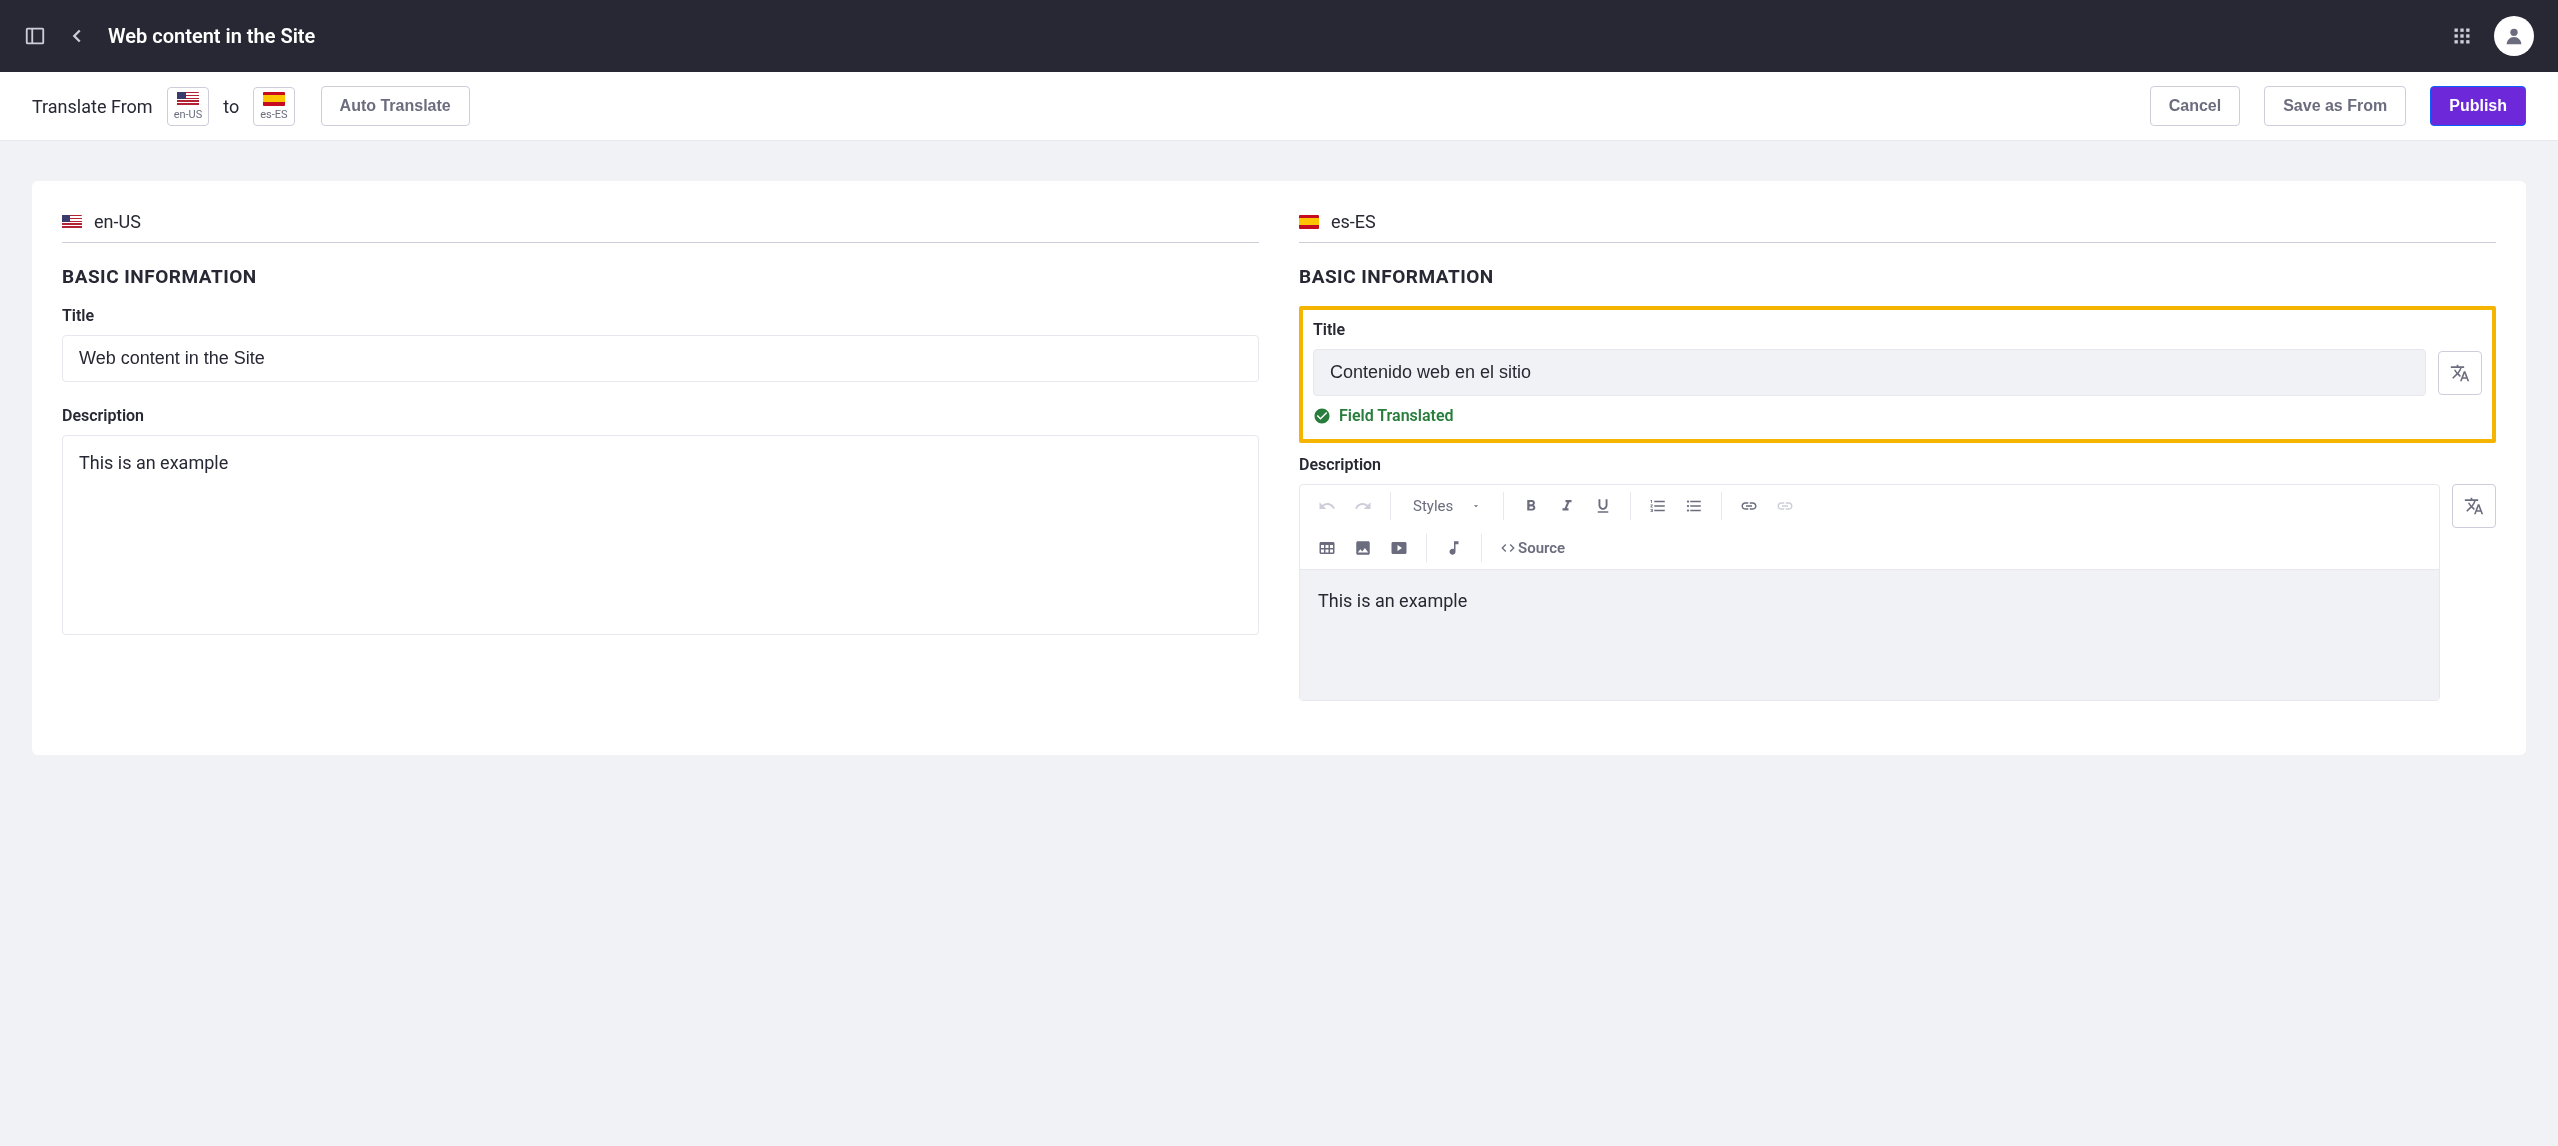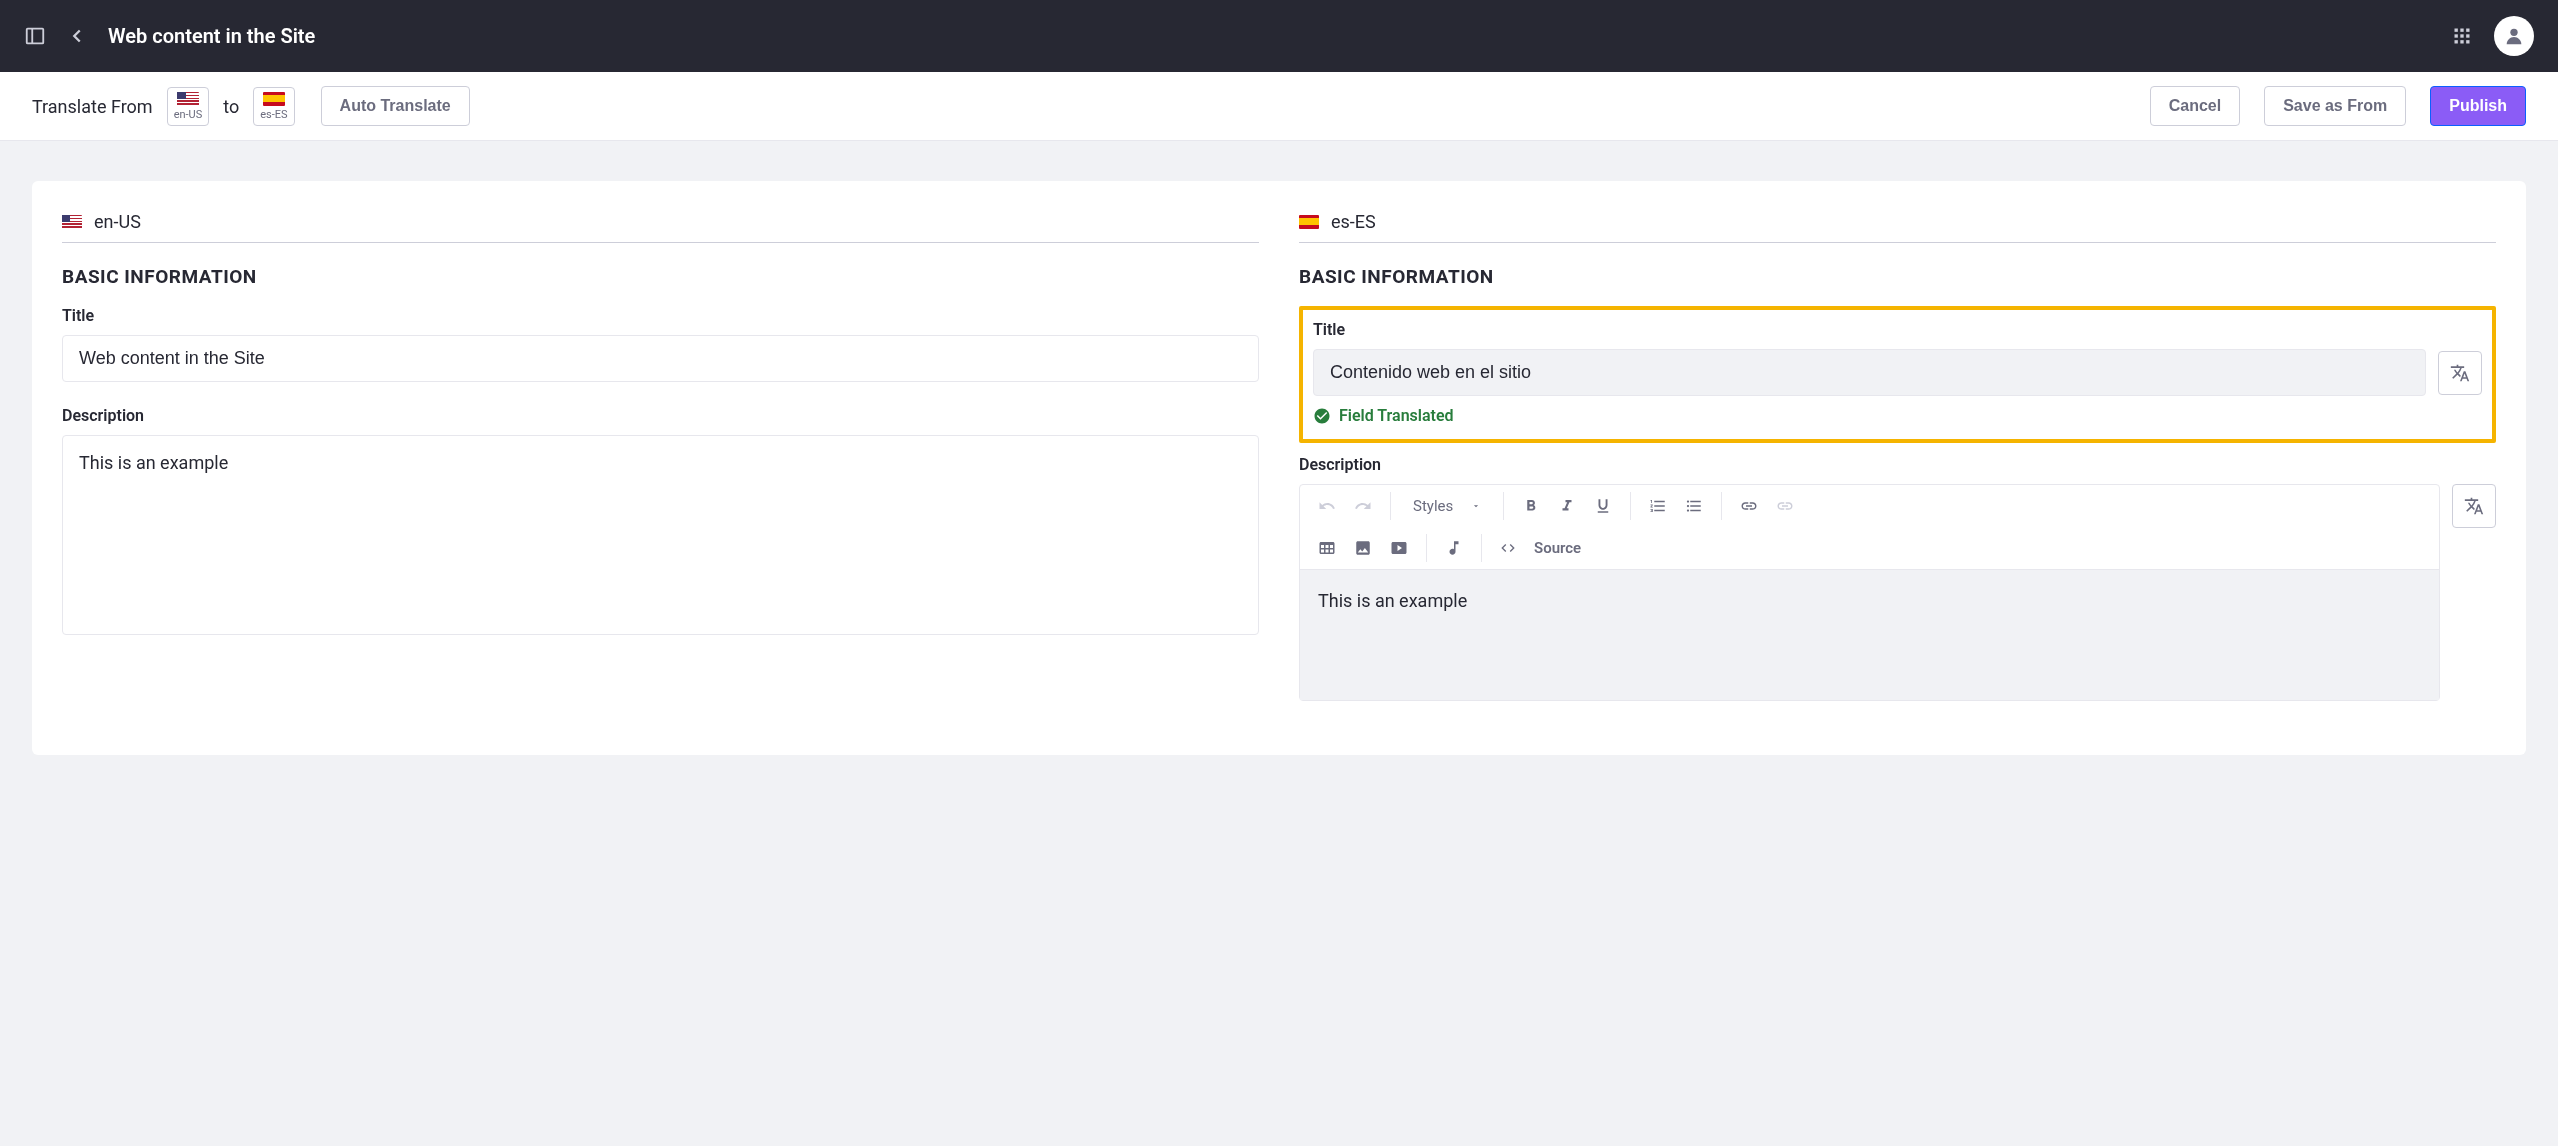--- a/index.html
+++ b/index.html
@@ -17,21 +17,21 @@
     .toolbar { background: #fff; border-bottom: 1px solid #e7e7ed; padding: 14px 32px; display: flex; align-items: center; }
     .toolbar-left { display: flex; align-items: center; gap: 14px; flex: 1; }
     .toolbar-text { font-size: 18px; color: #272833; }
     .flag-box { border: 1px solid #cdced9; border-radius: 4px; padding: 4px 6px; display: flex; flex-direction: column; align-items: center; gap: 2px; cursor: pointer; background: #fff; }
     .flag-icon { width: 22px; height: 14px; border-radius: 1px; }
     .flag-us { background: linear-gradient(to bottom, #b22234 0%, #b22234 10%, #fff 10%, #fff 20%, #b22234 20%, #b22234 30%, #fff 30%, #fff 40%, #b22234 40%, #b22234 50%, #fff 50%, #fff 60%, #b22234 60%, #b22234 70%, #fff 70%, #fff 80%, #b22234 80%, #b22234 90%, #fff 90%, #fff 100%); position: relative; }
     .flag-us::before { content: ""; position: absolute; top: 0; left: 0; width: 40%; height: 54%; background: #3c3b6e; }
     .flag-es { background: linear-gradient(to bottom, #c60b1e 0%, #c60b1e 25%, #ffc400 25%, #ffc400 75%, #c60b1e 75%, #c60b1e 100%); }
     .flag-code { font-size: 11px; color: #6b6c7e; }
     .btn { border: 1px solid #cdced9; background: #fff; border-radius: 4px; padding: 10px 18px; font-size: 16px; font-weight: 600; color: #6b6c7e; cursor: pointer; margin-left: 12px; }
-    .btn-primary { background: #8b5cf6; border-color: #0b5fff; color: #fff; }
+    .btn-primary { background: #6d28d9; border-color: #0b5fff; color: #fff; }
     .toolbar-right { display: flex; gap: 12px; }
     
     .content { padding: 40px 32px; }
     .panel { background: #fff; border-radius: 6px; padding: 30px; display: flex; gap: 40px; }
     .column { flex: 1; }
     
     .lang-header { display: flex; align-items: center; gap: 12px; padding-bottom: 10px; border-bottom: 1px solid #cdced9; margin-bottom: 22px; }
     .lang-header .flag-icon { width: 20px; height: 14px; }
     .lang-header-text { font-size: 18px; color: #272833; }
     
@@ -55,21 +55,21 @@
     .desc-row > div:first-child { flex: 1; }
     
     .editor { border: 1px solid #e7e7ed; border-radius: 4px; background: #fff; }
     .editor-toolbar { border-bottom: 1px solid #e7e7ed; padding: 6px 10px; display: flex; flex-wrap: wrap; align-items: center; gap: 2px; row-gap: 6px; }
     .editor-sep { width: 1px; height: 28px; background: #e7e7ed; margin: 0 8px; }
     .editor-btn { border: none; background: transparent; padding: 6px 8px; cursor: pointer; color: #6b6c7e; display: flex; align-items: center; justify-content: center; border-radius: 3px; }
     .editor-btn.disabled { color: #cdced9; cursor: default; }
     .editor-btn svg { width: 18px; height: 18px; }
     .styles-btn { display: flex; align-items: center; gap: 18px; padding: 6px 12px; font-size: 15px; color: #6b6c7e; cursor: pointer; }
     .styles-btn svg { width: 10px; height: 10px; }
-    .source-btn { display: flex; align-items: center; gap: 18px; padding: 6px 8px; font-size: 15px; font-weight: 600; color: #6b6c7e; cursor: pointer; }
+    .source-btn { display: flex; align-items: center; gap: 2px; padding: 6px 8px; font-size: 15px; font-weight: 600; color: #6b6c7e; cursor: pointer; }
     .editor-content { background: #f1f2f5; padding: 20px 18px; min-height: 130px; font-size: 18px; color: #272833; }
     
     .row-break { flex-basis: 100%; height: 0; }
   </style>
 </head>
 <body>
 
 <div class="topbar">
   <div class="topbar-left">
     <div class="topbar-icon">

